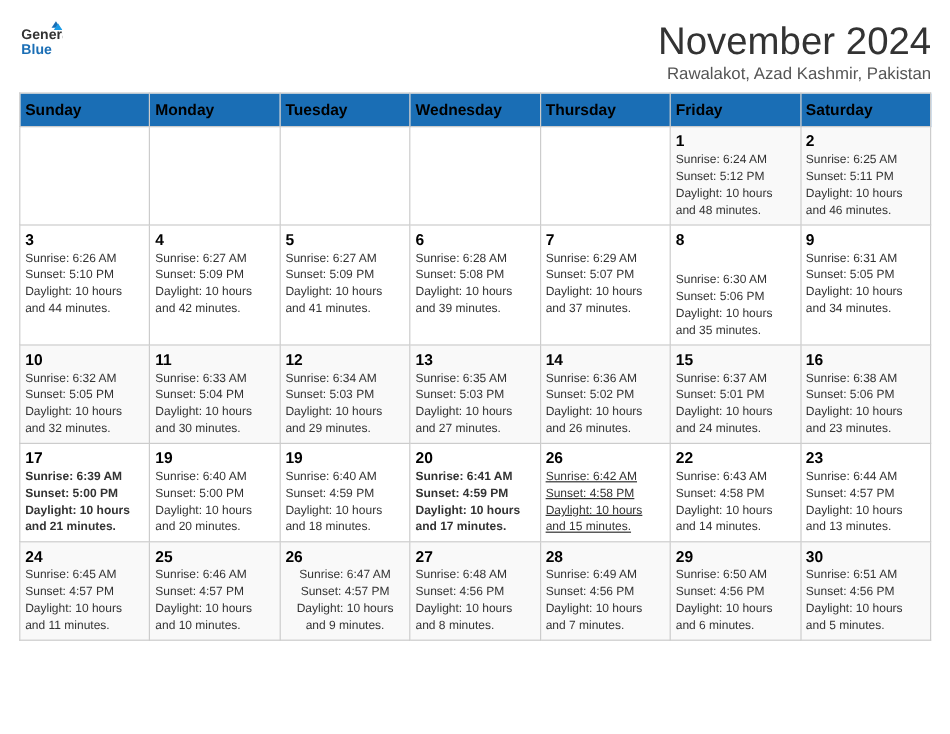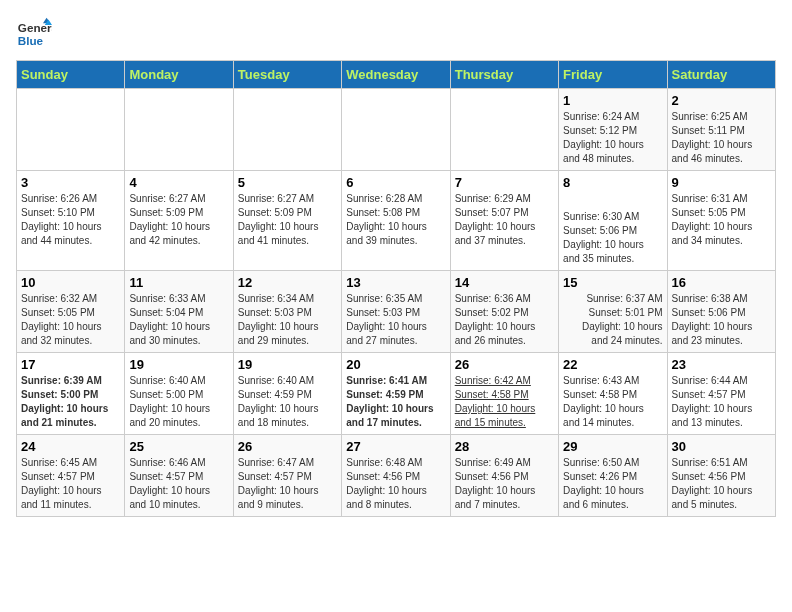--- a/index.html
+++ b/index.html
@@ -37,21 +37,21 @@
       font-size: 14px;
       color: #555;
     }
     .calendar {
       width: 100%;
       border-collapse: collapse;
       font-size: 11px;
     }
     .calendar thead th {
       background: #1a6eb5;
-      color: #bef264;
+      color: #000000;
       padding: 6px 4px;
       text-align: left;
       border: 1px solid #ccc;
       font-size: 13px;
     }
     .calendar tbody td {
       border: 1px solid #ccc;
       vertical-align: top;
       padding: 4px;
       width: calc(100% / 7);
@@ -82,20 +82,22 @@
 <div class="header">
   <div class="logo">
     <svg class="logo-icon" viewBox="0 0 40 40">
       <text x="2" y="18" font-size="13" font-weight="bold" fill="#333">General</text>
       <text x="2" y="32" font-size="13" font-weight="bold" fill="#1a6eb5">Blue</text>
       <polygon points="30,8 38,8 34,2" fill="#1a6eb5"></polygon>
       <polygon points="32,10 40,10 36,4" fill="#1a9be6"></polygon>
     </svg>
   </div>
   <div class="title-block">
+    <div class="month-title">November 2024</div>
+    <div class="subtitle">Rawalakot, Azad Kashmir, Pakistan</div>
   </div>
 </div>
 
 <table class="calendar">
   <thead>
     <tr>
     <th>Sunday</th>
         <th>Monday</th>
         <th>Tuesday</th>
         <th>Wednesday</th>
@@ -208,21 +210,21 @@
         </td>
         <td>
           <span class="day-num">14</span>
           <div class="day-info" style="white-space: pre-line;">Sunrise: 6:36 AM
 Sunset: 5:02 PM
 Daylight: 10 hours
 and 26 minutes.</div>
         </td>
         <td>
           <span class="day-num">15</span>
-          <div class="day-info" style="white-space: pre-line; text-align: right;">Sunrise: 6:37 AM
+          <div class="day-info" style="white-space: pre-line;">Sunrise: 6:37 AM
 Sunset: 5:01 PM
 Daylight: 10 hours
 and 24 minutes.</div>
         </td>
         <td>
           <span class="day-num">16</span>
           <div class="day-info" style="white-space: pre-line;">Sunrise: 6:38 AM
 Sunset: 5:06 PM
 Daylight: 10 hours
 and 23 minutes.</div>
@@ -289,21 +291,21 @@
         </td>
         <td>
           <span class="day-num">25</span>
           <div class="day-info" style="white-space: pre-line;">Sunrise: 6:46 AM
 Sunset: 4:57 PM
 Daylight: 10 hours
 and 10 minutes.</div>
         </td>
         <td>
           <span class="day-num">26</span>
-          <div class="day-info" style="white-space: pre-line;">Sunrise: 6:47 AM
+          <div class="day-info" style="white-space: pre-line; text-align: center;">Sunrise: 6:47 AM
 Sunset: 4:57 PM
 Daylight: 10 hours
 and 9 minutes.</div>
         </td>
         <td>
           <span class="day-num">27</span>
           <div class="day-info" style="white-space: pre-line;">Sunrise: 6:48 AM
 Sunset: 4:56 PM
 Daylight: 10 hours
 and 8 minutes.</div>
@@ -311,21 +313,21 @@
         <td>
           <span class="day-num">28</span>
           <div class="day-info" style="white-space: pre-line;">Sunrise: 6:49 AM
 Sunset: 4:56 PM
 Daylight: 10 hours
 and 7 minutes.</div>
         </td>
         <td>
           <span class="day-num">29</span>
           <div class="day-info" style="white-space: pre-line;">Sunrise: 6:50 AM
-Sunset: 4:26 PM
+Sunset: 4:56 PM
 Daylight: 10 hours
 and 6 minutes.</div>
         </td>
         <td>
           <span class="day-num">30</span>
           <div class="day-info" style="white-space: pre-line;">Sunrise: 6:51 AM
 Sunset: 4:56 PM
 Daylight: 10 hours
 and 5 minutes.</div>
         </td>

